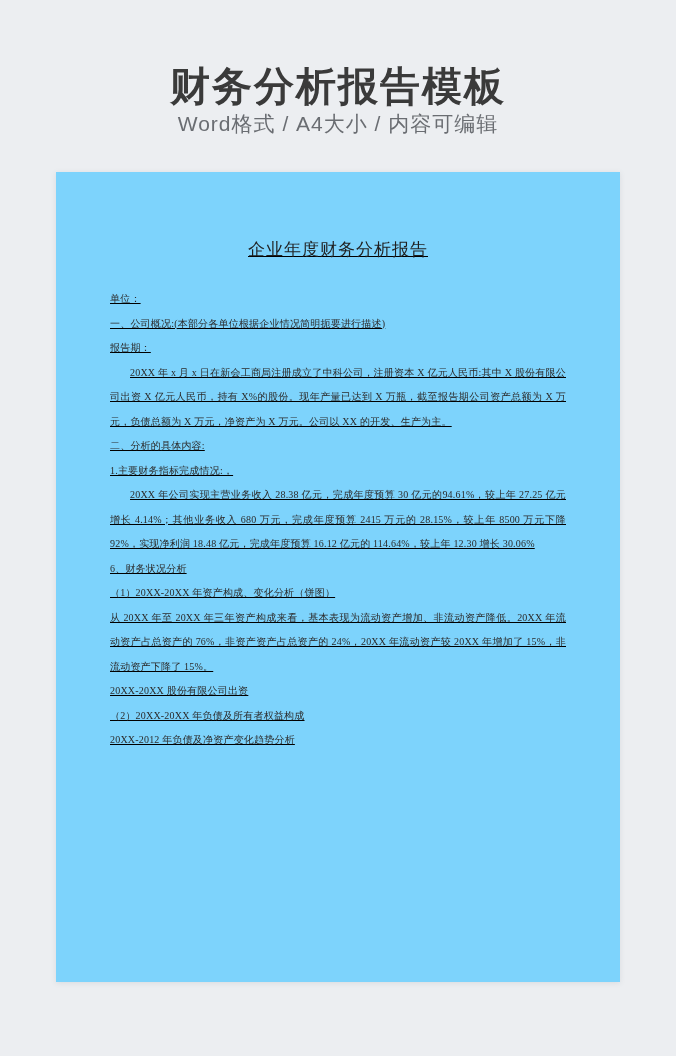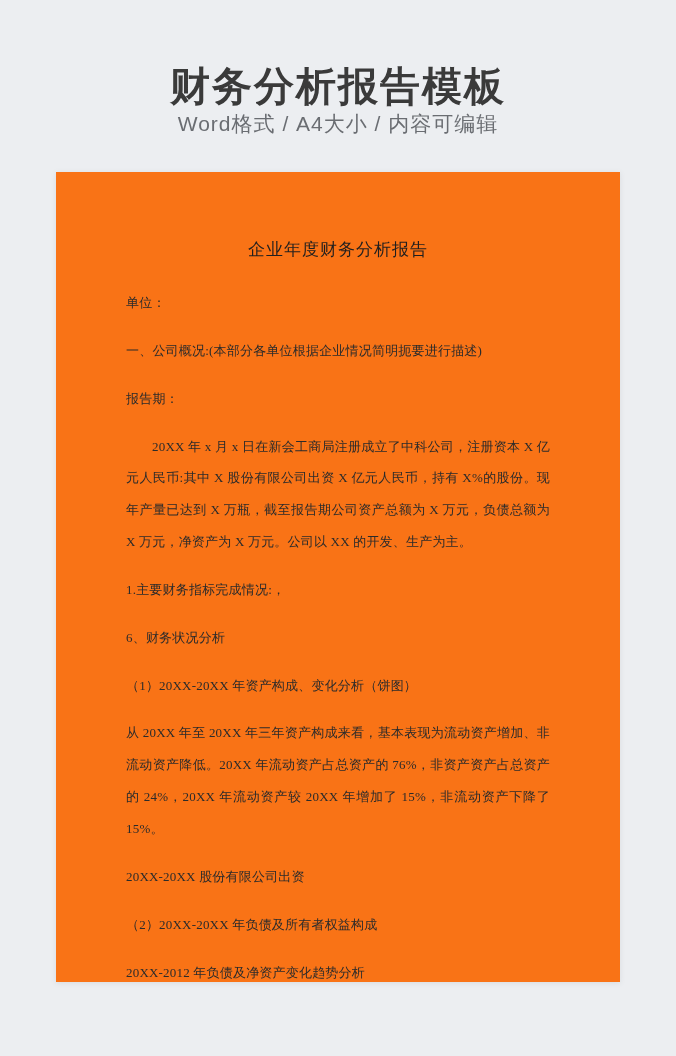--- a/index.html
+++ b/index.html
@@ -34,42 +34,43 @@
   .banner-sub {
     font-size: 21px;
     color: #6a6d72;
     letter-spacing: 1px;
     font-weight: normal;
   }
   .doc-wrap {
     margin: 34px auto 0 auto;
     width: 564px;
     height: 810px;
-    background: #f97316;
+    background: #7dd3fc;
     box-shadow: 0 1px 5px rgba(120,125,135,0.16);
     box-sizing: border-box;
     padding: 66px 54px 40px 54px;
     position: relative;
+    text-decoration: underline;
   }
   .doc-title {
     text-align: center;
     font-family: "Liberation Serif", "DejaVu Serif", serif;
     font-size: 17px;
     color: #1f1f1f;
     letter-spacing: 1px;
     margin: 0 0 26px 0;
     font-weight: normal;
   }
   .doc-line {
     font-family: "Liberation Serif", "DejaVu Serif", serif;
-    font-size: 13px;
+    font-size: 10px;
     color: #2b2b2b;
     line-height: 2.45;
     text-align: justify;
-    margin: 16px;
+    margin: 0;
     letter-spacing: 0.2px;
   }
   .doc-line.indent {
     text-indent: 2em;
   }
   .footer-space {
     height: 10px;
   }
 </style>
 </head>
@@ -82,21 +83,23 @@
     <div class="banner-sub">Word格式 / A4大小 / 内容可编辑</div>
   </div>
 
   <div class="doc-wrap">
     <h2 class="doc-title">企业年度财务分析报告</h2>
 
     <p class="doc-line">单位：</p>
     <p class="doc-line">一、公司概况:(本部分各单位根据企业情况简明扼要进行描述)</p>
     <p class="doc-line">报告期：</p>
     <p class="doc-line indent">20XX 年 x 月 x 日在新会工商局注册成立了中科公司，注册资本 X 亿元人民币:其中 X 股份有限公司出资 X 亿元人民币，持有 X%的股份。现年产量已达到 X 万瓶，截至报告期公司资产总额为 X 万元，负债总额为 X 万元，净资产为 X 万元。公司以 XX 的开发、生产为主。</p>
+    <p class="doc-line">二、分析的具体内容:</p>
     <p class="doc-line">1.主要财务指标完成情况:，</p>
+    <p class="doc-line indent">20XX 年公司实现主营业务收入 28.38 亿元，完成年度预算 30 亿元的94.61%，较上年 27.25 亿元增长 4.14%；其他业务收入 680 万元，完成年度预算 2415 万元的 28.15%，较上年 8500 万元下降 92%，实现净利润 18.48 亿元，完成年度预算 16.12 亿元的 114.64%，较上年 12.30 增长 30.06%</p>
     <p class="doc-line">6、财务状况分析</p>
     <p class="doc-line">（1）20XX-20XX 年资产构成、变化分析（饼图）</p>
     <p class="doc-line">从 20XX 年至 20XX 年三年资产构成来看，基本表现为流动资产增加、非流动资产降低。20XX 年流动资产占总资产的 76%，非资产资产占总资产的 24%，20XX 年流动资产较 20XX 年增加了 15%，非流动资产下降了 15%。</p>
     <p class="doc-line">20XX-20XX 股份有限公司出资</p>
     <p class="doc-line">（2）20XX-20XX 年负债及所有者权益构成</p>
     <p class="doc-line">20XX-2012 年负债及净资产变化趋势分析</p>
 
     <div class="footer-space"></div>
   </div>
 

